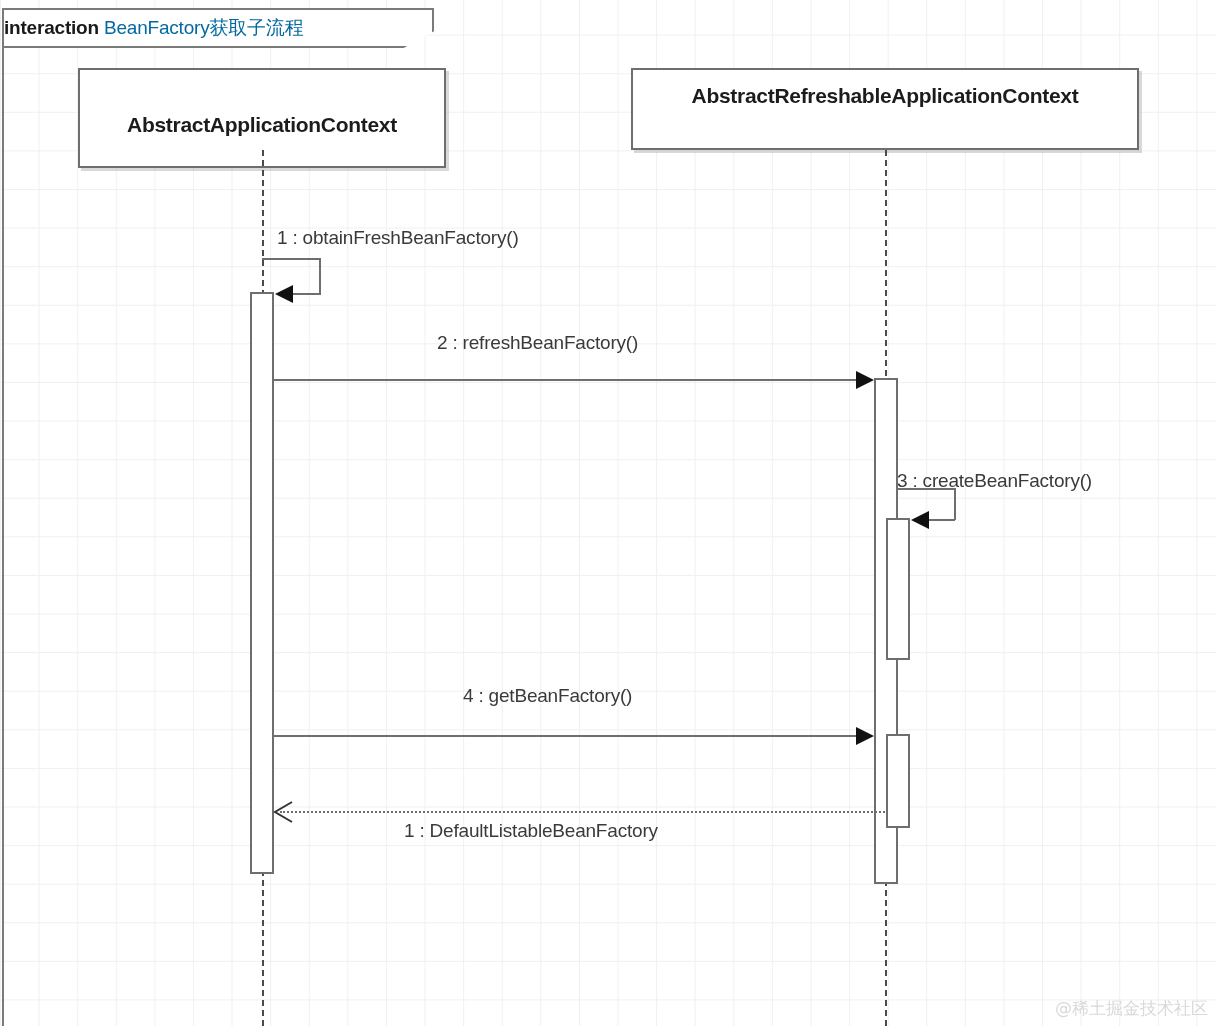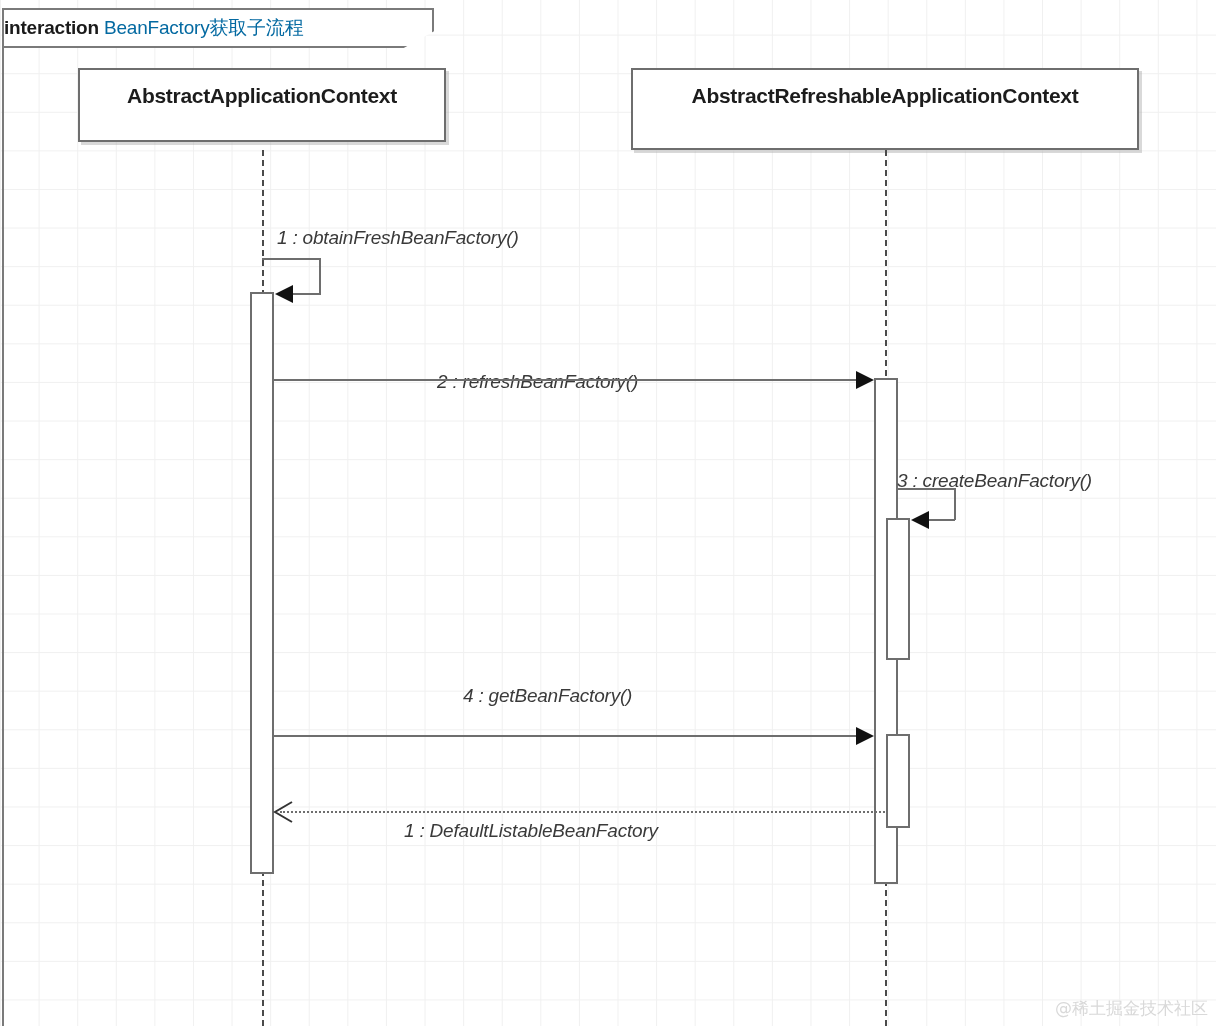--- a/index.html
+++ b/index.html
@@ -129,21 +129,20 @@
     border-right: 18px solid #111111;
   }
   .arrow-open-left svg { display: block; }
 
   .msg-label {
     position: absolute;
     font-size: 19px;
     color: #3a3a3a;
     white-space: nowrap;
     letter-spacing: -0.2px;
-    font-style: italic;
   }
 
   
   .watermark {
     position: absolute;
     right: 8px;
     bottom: 6px;
     font-size: 17px;
     color: #d9d9d9;
     white-space: nowrap;
@@ -156,21 +155,21 @@
 <div id="canvas">
 
   <div class="frame-left-edge"></div>
   <div class="frame-top-edge"></div>
 
   <div class="frame-header">
     <span class="frame-header-kw">interaction</span>
     <span class="frame-header-name">BeanFactory获取子流程</span>
   </div>
 
-  <div class="lifeline-box" style="left:78px; top:68px; width:368px; height:74px;">
+  <div class="lifeline-box" style="left:78px; top:68px; width:368px; height:100px;align-items:center;">
     <span class="lifeline-name">AbstractApplicationContext</span>
   </div>
   <div class="lifeline-stem" style="left:262px; top:150px; height:876px;"></div>
 
   <div class="lifeline-box" style="left:631px; top:68px; width:508px; height:82px;">
     <span class="lifeline-name">AbstractRefreshableApplicationContext</span>
   </div>
   <div class="lifeline-stem" style="left:885px; top:150px; height:876px;"></div>
 
   <div class="activation" style="left:250px; top:292px; width:24px; height:582px;"></div>
@@ -180,21 +179,21 @@
   <div class="activation" style="left:886px; top:518px; width:24px; height:142px;"></div>
 
   <div class="activation" style="left:886px; top:734px; width:24px; height:94px;"></div>
 
   <div class="msg-label" style="left:277px; top:227px;">1 : obtainFreshBeanFactory()</div>
   <div class="msg-line" style="left:262px; top:258px; width:58px;"></div>
   <div class="msg-vline" style="left:319px; top:258px; height:36px;"></div>
   <div class="msg-line" style="left:285px; top:293px; width:36px;"></div>
   <div class="arrow-solid-left" style="left:275px; top:285px;"></div>
 
-  <div class="msg-label" style="left:437px; top:371px;">2 : refreshBeanFactory()</div>
+  <div class="msg-label" style="left:437px; top:332px;">2 : refreshBeanFactory()</div>
   <div class="msg-line" style="left:274px; top:379px; width:592px;"></div>
   <div class="arrow-solid-right" style="left:856px; top:371px;"></div>
 
   <div class="msg-label" style="left:897px; top:470px;">3 : createBeanFactory()</div>
   <div class="msg-line" style="left:897px; top:488px; width:58px;"></div>
   <div class="msg-vline" style="left:954px; top:488px; height:32px;"></div>
   <div class="msg-line" style="left:921px; top:519px; width:34px;"></div>
   <div class="arrow-solid-left" style="left:911px; top:511px;"></div>
 
   <div class="msg-label" style="left:463px; top:685px;">4 : getBeanFactory()</div>

